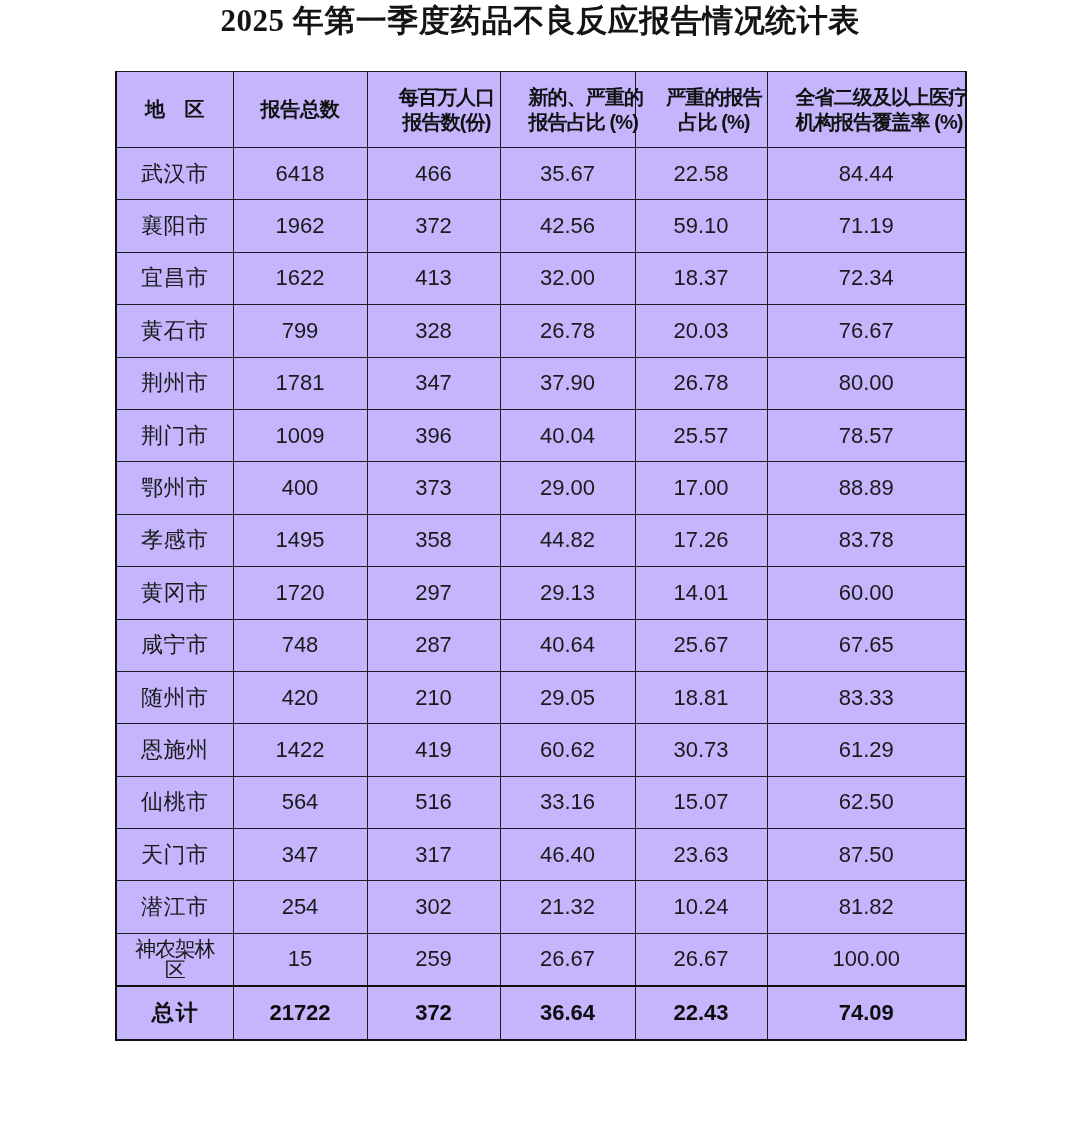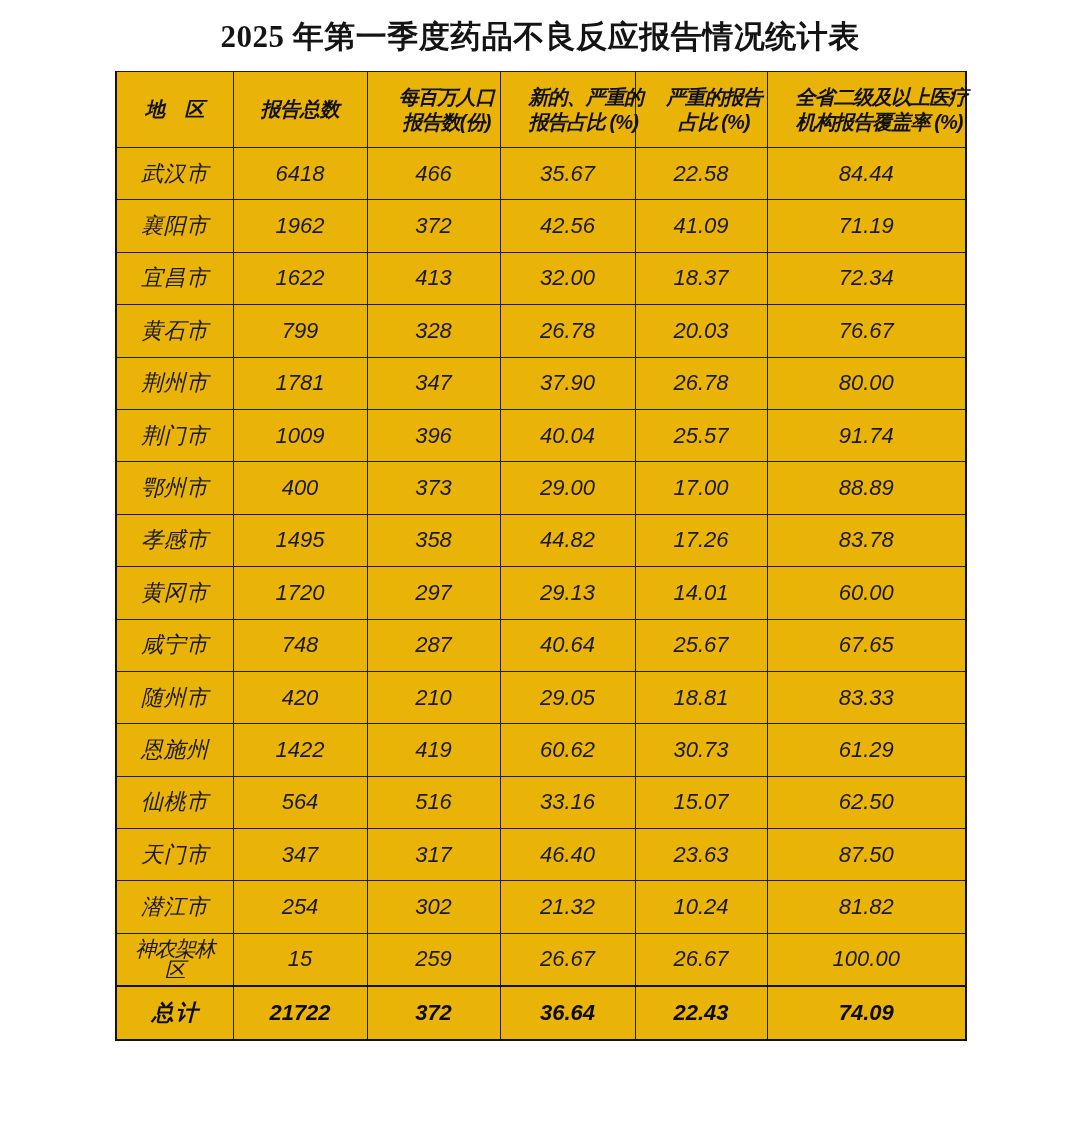--- a/index.html
+++ b/index.html
@@ -18,21 +18,21 @@
   .page {
     position: relative;
     width: 1080px;
     height: 1136px;
     background: #ffffff;
   }
 
   
   .report-title {
     position: absolute;
-    top: 16px;
+    top: 0;
     left: 0;
     width: 1080px;
     text-align: center;
     font-family: "Liberation Serif", "DejaVu Serif", serif;
     font-size: 31px;
     font-weight: 700;
     letter-spacing: 0.5px;
     color: #141414;
     white-space: nowrap;
   }
@@ -42,22 +42,21 @@
     position: absolute;
     left: 115px;
     top: 71px;
     width: 850px;
   }
 
   table.stat-table {
     border-collapse: collapse;
     table-layout: fixed;
     width: 850px;
-    background: #eab308;
-    font-style: italic;
+    background: #c4b5fd;
   }
 
   table.stat-table col.c-region  { width: 117px; }
   table.stat-table col.c-total   { width: 134px; }
   table.stat-table col.c-permil  { width: 133px; }
   table.stat-table col.c-newsev  { width: 135px; }
   table.stat-table col.c-severe  { width: 132px; }
   table.stat-table col.c-coverage{ width: 199px; }
 
   table.stat-table td,
@@ -179,21 +178,21 @@
             <td>466</td>
             <td>35.67</td>
             <td>22.58</td>
             <td>84.44</td>
           </tr>
           <tr>
             <td class="region-cell">襄阳市</td>
             <td>1962</td>
             <td>372</td>
             <td>42.56</td>
-            <td>41.09</td>
+            <td>59.10</td>
             <td>71.19</td>
           </tr>
           <tr>
             <td class="region-cell">宜昌市</td>
             <td>1622</td>
             <td>413</td>
             <td>32.00</td>
             <td>18.37</td>
             <td>72.34</td>
           </tr>
@@ -212,21 +211,21 @@
             <td>37.90</td>
             <td>26.78</td>
             <td>80.00</td>
           </tr>
           <tr>
             <td class="region-cell">荆门市</td>
             <td>1009</td>
             <td>396</td>
             <td>40.04</td>
             <td>25.57</td>
-            <td>91.74</td>
+            <td>78.57</td>
           </tr>
           <tr>
             <td class="region-cell">鄂州市</td>
             <td>400</td>
             <td>373</td>
             <td>29.00</td>
             <td>17.00</td>
             <td>88.89</td>
           </tr>
           <tr>

